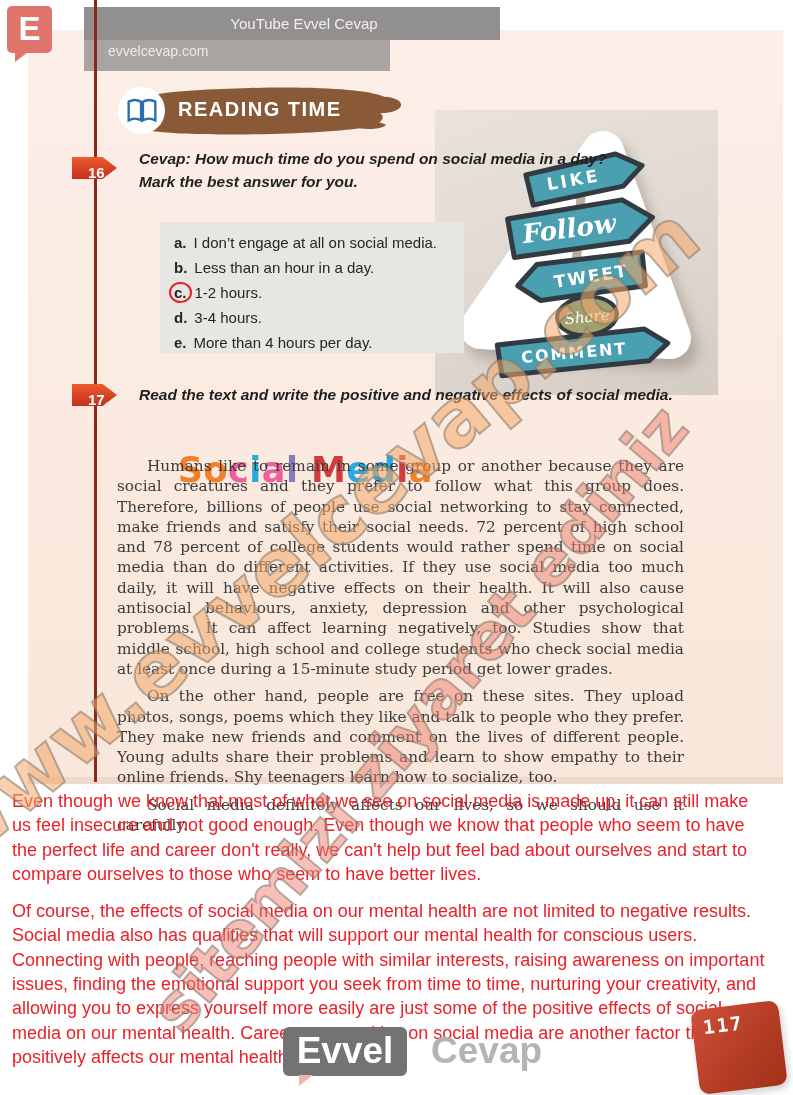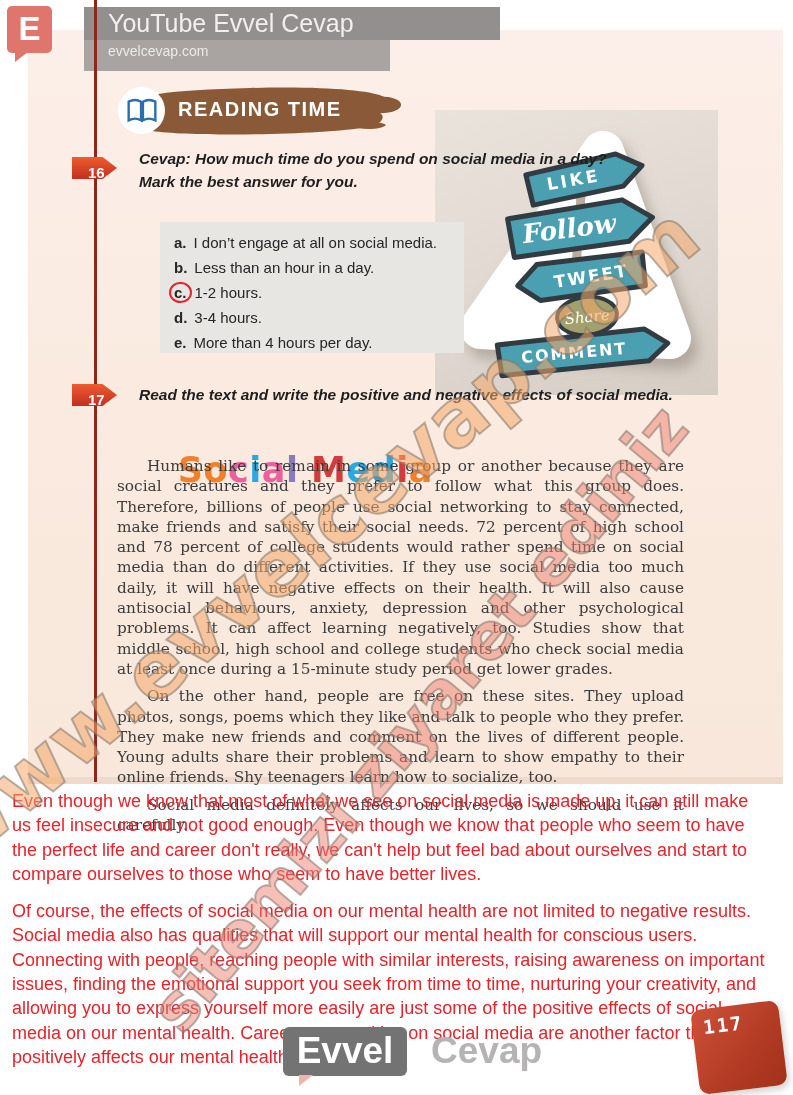--- a/index.html
+++ b/index.html
@@ -8,21 +8,21 @@
 
   
   .page { position:absolute; left:28px; top:30px; width:755px; height:750px;
           background:linear-gradient(180deg,#fcefe9 0%,#faeadf 55%,#f8e7da 100%); }
   .page-edge { position:absolute; left:28px; top:777px; width:755px; height:7px; background:#eed9cd; }
 
   .vline { position:absolute; left:94px; top:0; width:3px; height:782px; background:#8a281c; z-index:20; }
 
   
   .hbar1 { position:absolute; left:84px; top:7px; width:416px; height:33px; z-index:15;
-           background:rgba(138,136,134,0.93); color:#f2efec; font-size:25px; line-height:33px; padding-left:24px; }
+           background:rgba(138,136,134,0.93); color:#f2efec; font-size:15px; line-height:33px; padding-left:24px;text-align:center; }
   .hbar2 { position:absolute; left:84px; top:40px; width:306px; height:31px; z-index:15;
            background:rgba(157,153,150,0.88); color:#eceae7; font-size:14px; line-height:23px; padding-left:24px; }
   .ebadge { position:absolute; left:7px; top:6px; width:45px; height:47px; z-index:25;
             background:#df756d; border-radius:5px; color:#fff; font-weight:bold; font-size:33px;
             text-align:center; line-height:46px; }
   .ebadge::after { content:""; position:absolute; left:8px; bottom:-9px; width:0; height:0;
             border-top:10px solid #df756d; border-right:13px solid transparent; }
 
   
   .brush { position:absolute; left:110px; top:83px; z-index:8; }

